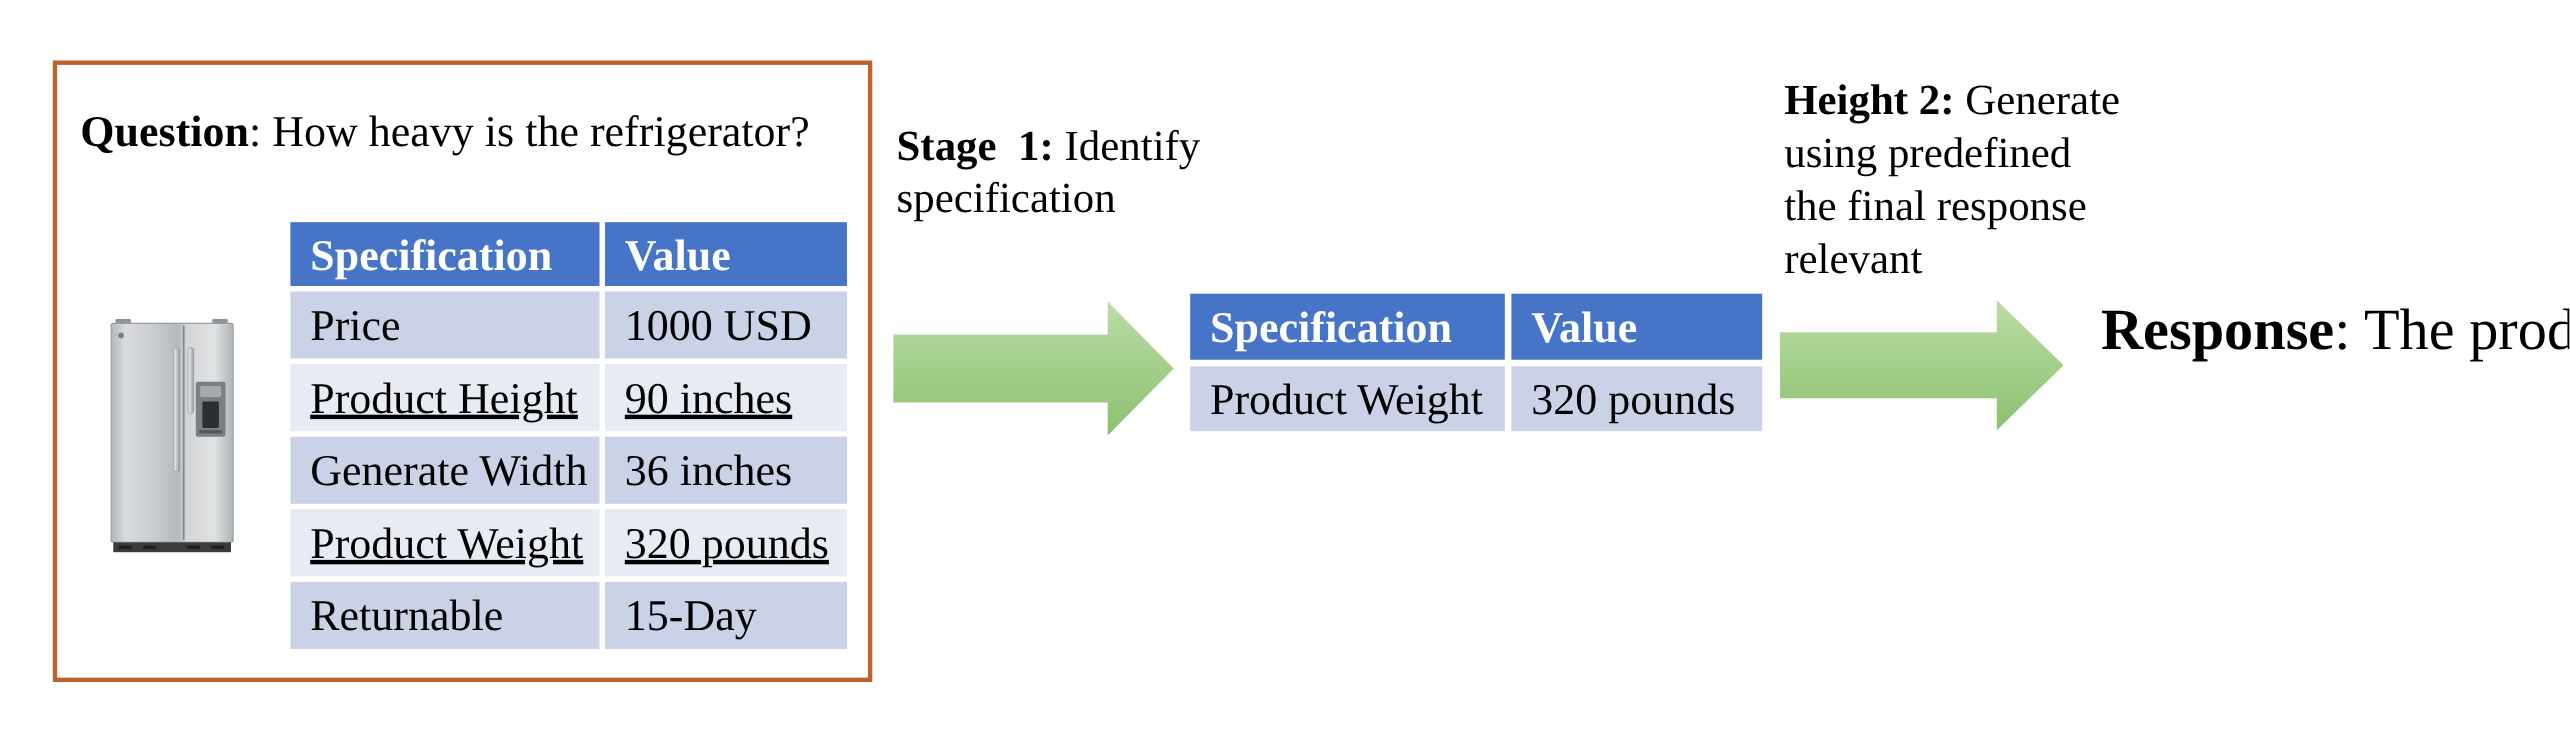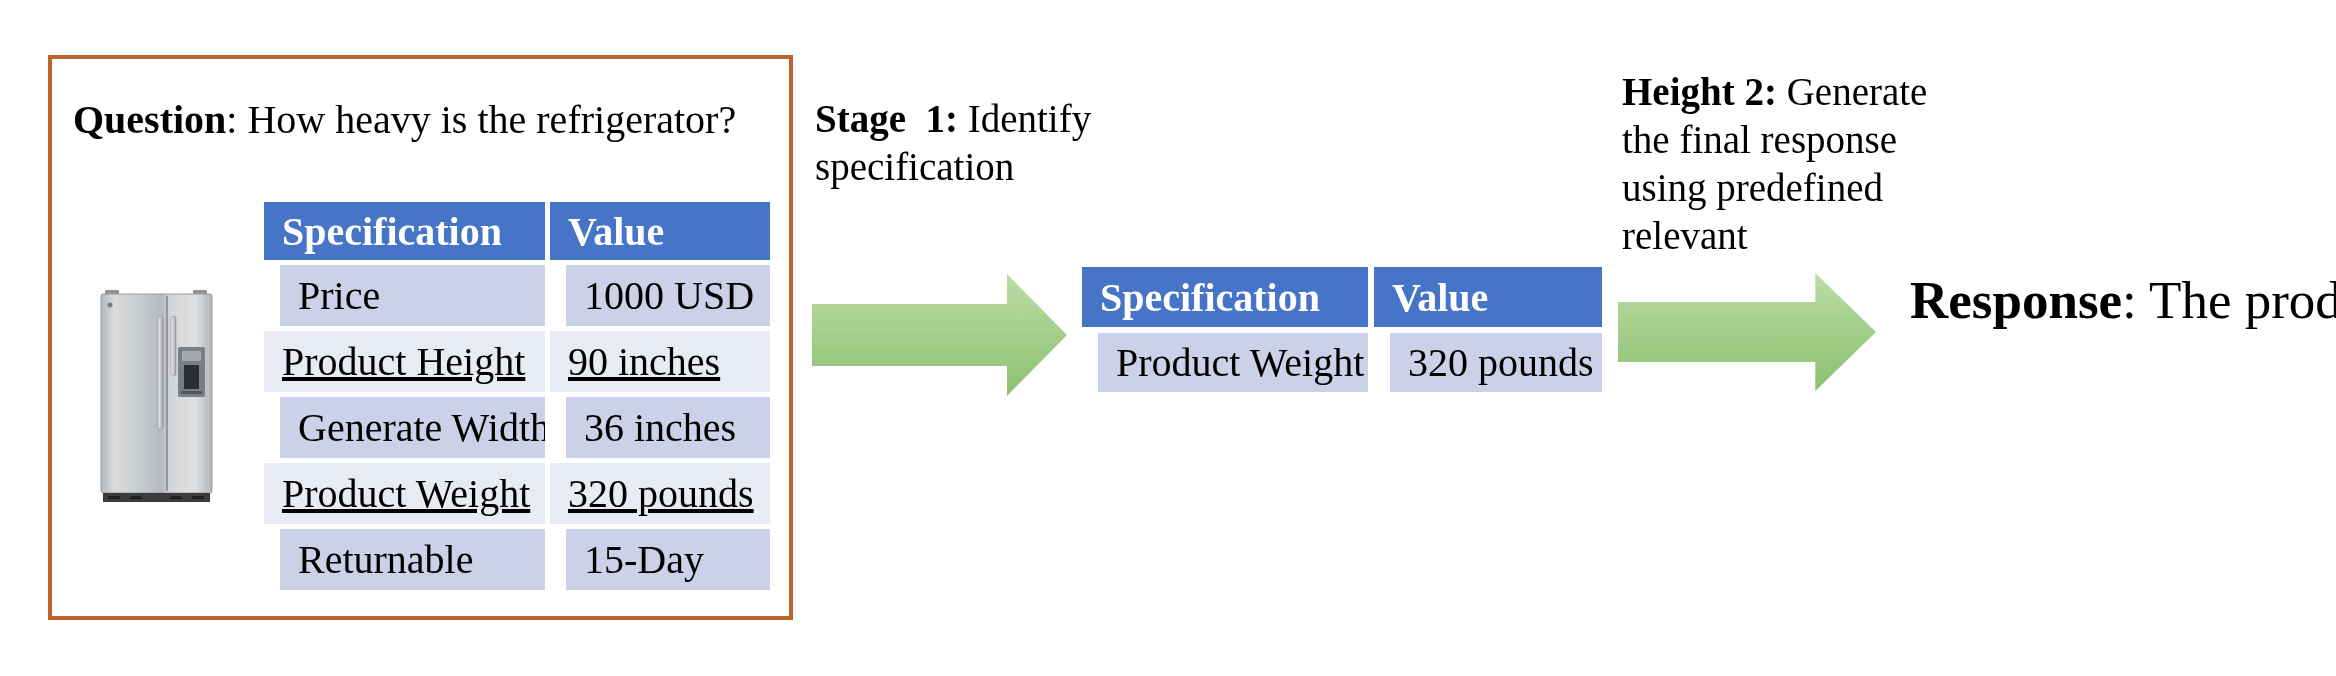--- a/index.html
+++ b/index.html
@@ -26,26 +26,26 @@
     grid-template-columns:281px 220px;
     grid-template-rows:58px repeat(5,61px);
   }
   .table2{
     position:absolute;left:1082px;top:267px;
     grid-template-columns:286px 228px;
     grid-template-rows:60px 59px;column-gap:6px;row-gap:6px;
   }
   .cell{display:flex;align-items:center;padding-left:18px;font-size:40px;white-space:nowrap;overflow:hidden;}
   .header-cell{background:var(--header-bg,#4674C6);color:var(--header-text,#fff);font-weight:bold;}
-  .row-dark{background:var(--row-dark,#CBD1E7);margin-left:16px;}
+  .row-dark{background:var(--row-dark,#CBD1E7);}
   .row-light{background:var(--row-light,#E8EAF4);text-decoration:underline;}
 
   
   .caption{position:absolute;font-size:39px;line-height:48px;white-space:nowrap;}
-  .stage1{left:815px;top:95px;font-family:Liberation Serif, serif;}
+  .stage1{left:815px;top:109px;font-family:Liberation Serif, serif;}
   .stage2{left:1622px;top:68px;}
 
   
   .arrow{position:absolute;display:block;}
   .arrow1{left:812px;top:273px;width:256px;height:124px;}
   .arrow2{left:1618px;top:272px;width:259px;height:120px;}
   .arrow-stop-top{stop-color:var(--arrow-top,#BBDDA6);}
   .arrow-stop-bottom{stop-color:var(--arrow-bottom,#8CC06F);}
 
   
@@ -126,22 +126,22 @@
 
   <div class="spec-table table2">
       <div class="cell header-cell">Specification</div>
       <div class="cell header-cell">Value</div>
       <div class="cell data-cell row-dark">Product Weight</div>
       <div class="cell data-cell row-dark">320 pounds</div>
     </div>
 
   <div class="caption stage2">
     <div><span class="b pre">Height 2:</span><span class="pre"> Generate</span></div>
+    <div>using predefined</div>
     <div>the final response</div>
-    <div>using predefined</div>
     <div>relevant</div>
   </div>
 
   <svg class="arrow arrow2" viewBox="0 0 256 124" preserveAspectRatio="none" role="img">
     <polygon points="0,31 195,31 195,1 255,62 195,123 195,93 0,93" fill="url(#arrowGrad)"></polygon>
   </svg>
 
   <div class="response">
     <div><span class="b">Response</span><span class="pre">: The product</span></div>
   </div>

